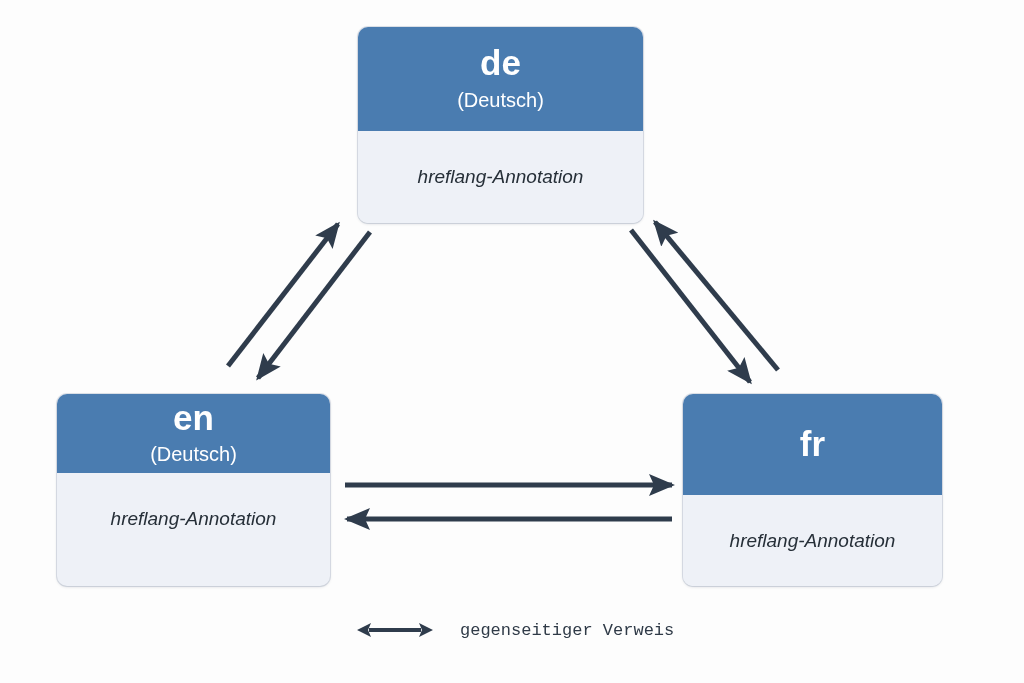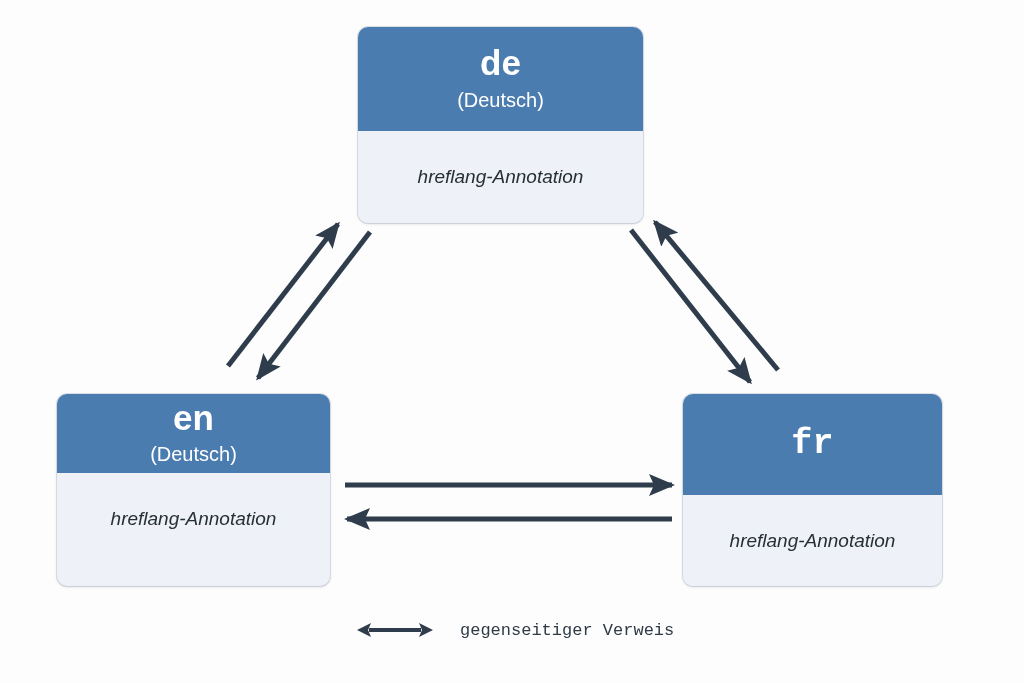--- a/index.html
+++ b/index.html
@@ -74,21 +74,21 @@
   
   #node-de { left: 358px; top: 27px;  width: 285px; height: 196px; }
   #node-de .node-head { height: 104px; }
   #node-de .node-body { height: 92px; }
 
   #node-en { left: 57px;  top: 394px; width: 273px; height: 192px; }
   #node-en .node-head { height: 79px; }
   #node-en .node-body { height: 91px; }
 
   #node-fr { left: 683px; top: 394px; width: 259px; height: 192px; }
-  #node-fr .node-head { height: 101px; font-family: Liberation Mono, monospace; }
+  #node-fr .node-head { height: 101px; }
   #node-fr .node-body { height: 91px; }
 
   
   #legend {
     position: absolute;
     left: 355px;
     top: 612px;
     height: 36px;
     display: flex;
     align-items: center;

